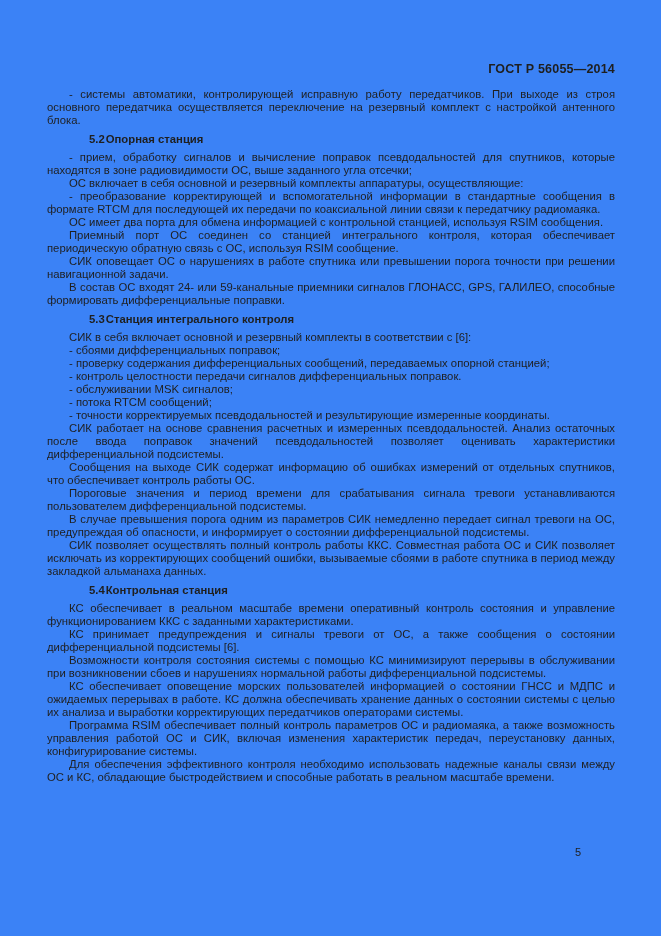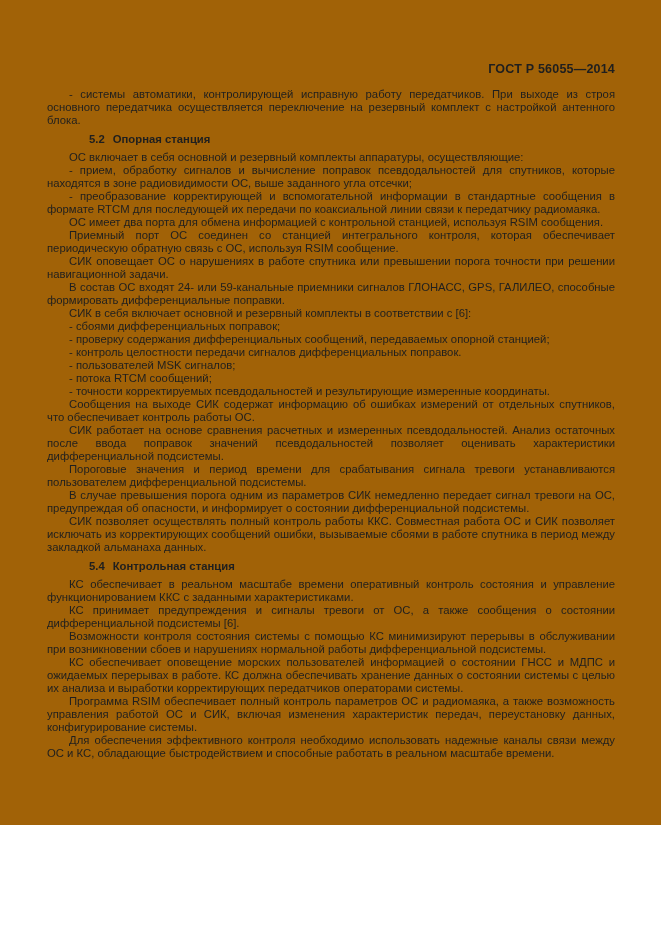--- a/index.html
+++ b/index.html
@@ -10,22 +10,22 @@
   body {
     width: 661px;
     height: 936px;
     font-family: "Liberation Sans", sans-serif;
     color: #1f1f1f;
     -webkit-font-smoothing: antialiased;
   }
   .page {
     position: relative;
     width: 661px;
-    height: 825px;
-    background: #a16207;
+    height: 936px;
+    background: #3b82f6;
     overflow: hidden;
   }
   .header {
     position: absolute;
     top: 62px;
     left: 47px;
     width: 568px;
     text-align: right;
     font-weight: bold;
     font-size: 12.5px;
@@ -44,56 +44,57 @@
     text-indent: 22px;
     text-align: justify;
   }
   .heading {
     margin: 6px 0 5px 0;
     text-indent: 22px;
     font-weight: bold;
     text-align: left;
   }
   .hnum {
-    margin-right: 8px;
+    margin-right: 1px;
     padding-left: 20px;
   }
   .page-number {
     position: absolute;
     top: 846px;
     left: 575px;
     font-size: 11px;
   }
 </style>
 </head>
 <body>
 
 <div class="page">
   <div class="header">
     <span>ГОСТ Р 56055—2014</span>
   </div>
   <main class="content">
       <p class="para">- системы автоматики, контролирующей исправную работу передатчиков. При выходе из строя основного передатчика осуществляется переключение на резервный комплект с настройкой антенного блока.</p>
       <p class="heading"><span class="hnum">5.2</span><span>Опорная станция</span></p>
+      <p class="para">- прием, обработку сигналов и вычисление поправок псевдодальностей для спутников, которые находятся в зоне радиовидимости ОС, выше заданного угла отсечки;</p>
       <p class="para">ОС включает в себя основной и резервный комплекты аппаратуры, осуществляющие:</p>
-      <p class="para">- прием, обработку сигналов и вычисление поправок псевдодальностей для спутников, которые находятся в зоне радиовидимости ОС, выше заданного угла отсечки;</p>
       <p class="para">- преобразование корректирующей и вспомогательной информации в стандартные сообщения в формате RTCM для последующей их передачи по коаксиальной линии связи к передатчику радиомаяка.</p>
       <p class="para">ОС имеет два порта для обмена информацией с контрольной станцией, используя RSIM сообщения.</p>
       <p class="para">Приемный порт ОС соединен со станцией интегрального контроля, которая обеспечивает периодическую обратную связь с ОС, используя RSIM сообщение.</p>
       <p class="para">СИК оповещает ОС о нарушениях в работе спутника или превышении порога точности при решении навигационной задачи.</p>
       <p class="para">В состав ОС входят 24- или 59-канальные приемники сигналов ГЛОНАСС, GPS, ГАЛИЛЕО, способные формировать дифференциальные поправки.</p>
+      <p class="heading"><span class="hnum">5.3</span><span>Станция интегрального контроля</span></p>
       <p class="para">СИК в себя включает основной и резервный комплекты в соответствии с [6]:</p>
       <p class="para">- сбоями дифференциальных поправок;</p>
       <p class="para">- проверку содержания дифференциальных сообщений, передаваемых опорной станцией;</p>
       <p class="para">- контроль целостности передачи сигналов дифференциальных поправок.</p>
-      <p class="para">- пользователей MSK сигналов;</p>
+      <p class="para">- обслуживании MSK сигналов;</p>
       <p class="para">- потока RTCM сообщений;</p>
       <p class="para">- точности корректируемых псевдодальностей и результирующие измеренные координаты.</p>
+      <p class="para">СИК работает на основе сравнения расчетных и измеренных псевдодальностей. Анализ остаточных после ввода поправок значений псевдодальностей позволяет оценивать характеристики дифференциальной подсистемы.</p>
       <p class="para">Сообщения на выходе СИК содержат информацию об ошибках измерений от отдельных спутников, что обеспечивает контроль работы ОС.</p>
-      <p class="para">СИК работает на основе сравнения расчетных и измеренных псевдодальностей. Анализ остаточных после ввода поправок значений псевдодальностей позволяет оценивать характеристики дифференциальной подсистемы.</p>
       <p class="para">Пороговые значения и период времени для срабатывания сигнала тревоги устанавливаются пользователем дифференциальной подсистемы.</p>
       <p class="para">В случае превышения порога одним из параметров СИК немедленно передает сигнал тревоги на ОС, предупреждая об опасности, и информирует о состоянии дифференциальной подсистемы.</p>
       <p class="para">СИК позволяет осуществлять полный контроль работы ККС. Совместная работа ОС и СИК позволяет исключать из корректирующих сообщений ошибки, вызываемые сбоями в работе спутника в период между закладкой альманаха данных.</p>
       <p class="heading"><span class="hnum">5.4</span><span>Контрольная станция</span></p>
       <p class="para">КС обеспечивает в реальном масштабе времени оперативный контроль состояния и управление функционированием ККС с заданными характеристиками.</p>
       <p class="para">КС принимает предупреждения и сигналы тревоги от ОС, а также сообщения о состоянии дифференциальной подсистемы [6].</p>
       <p class="para">Возможности контроля состояния системы с помощью КС минимизируют перерывы в обслуживании при возникновении сбоев и нарушениях нормальной работы дифференциальной подсистемы.</p>
       <p class="para">КС обеспечивает оповещение морских пользователей информацией о состоянии ГНСС и МДПС и ожидаемых перерывах в работе. КС должна обеспечивать хранение данных о состоянии системы с целью их анализа и выработки корректирующих передатчиков операторами системы.</p>
       <p class="para">Программа RSIM обеспечивает полный контроль параметров ОС и радиомаяка, а также возможность управления работой ОС и СИК, включая изменения характеристик передач, переустановку данных, конфигурирование системы.</p>
       <p class="para">Для обеспечения эффективного контроля необходимо использовать надежные каналы связи между ОС и КС, обладающие быстродействием и способные работать в реальном масштабе времени.</p>

